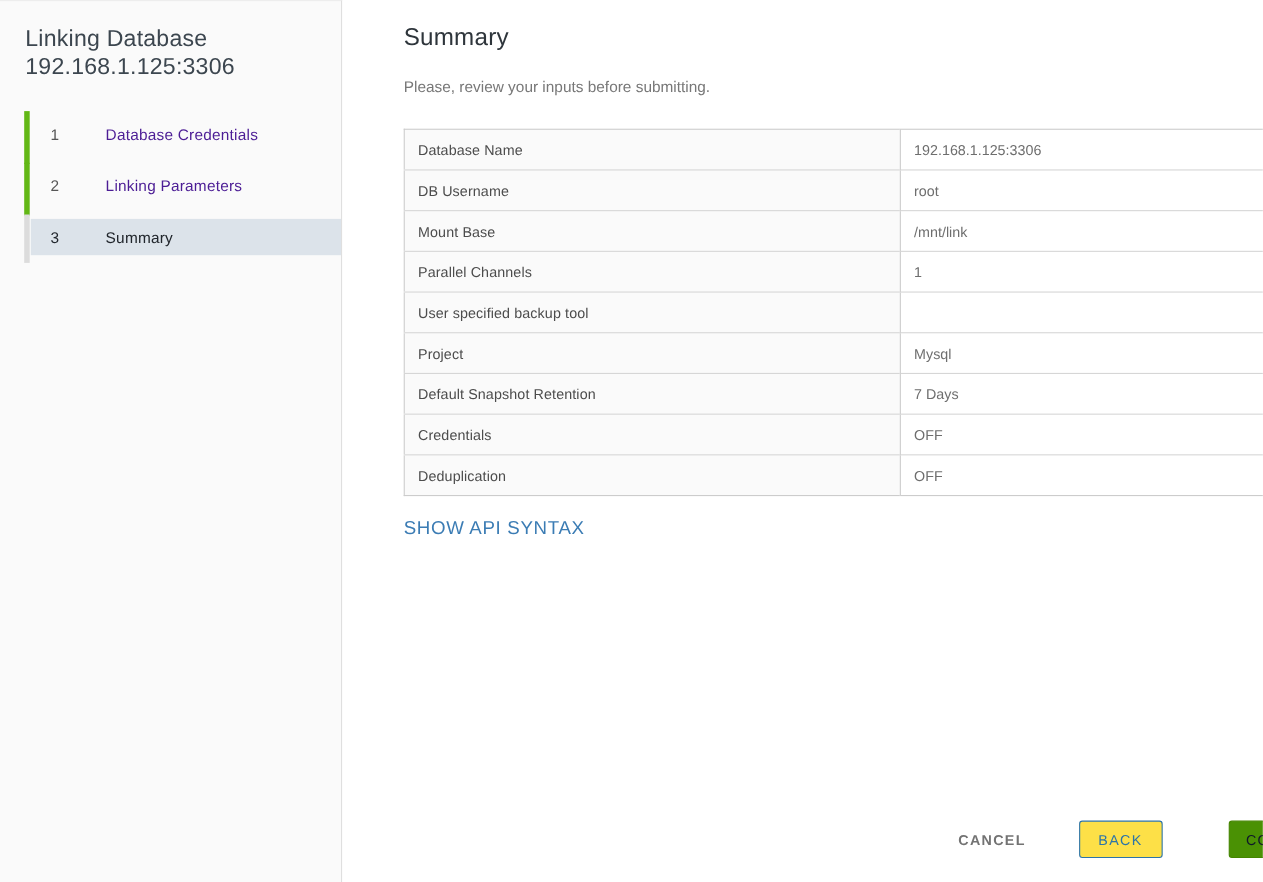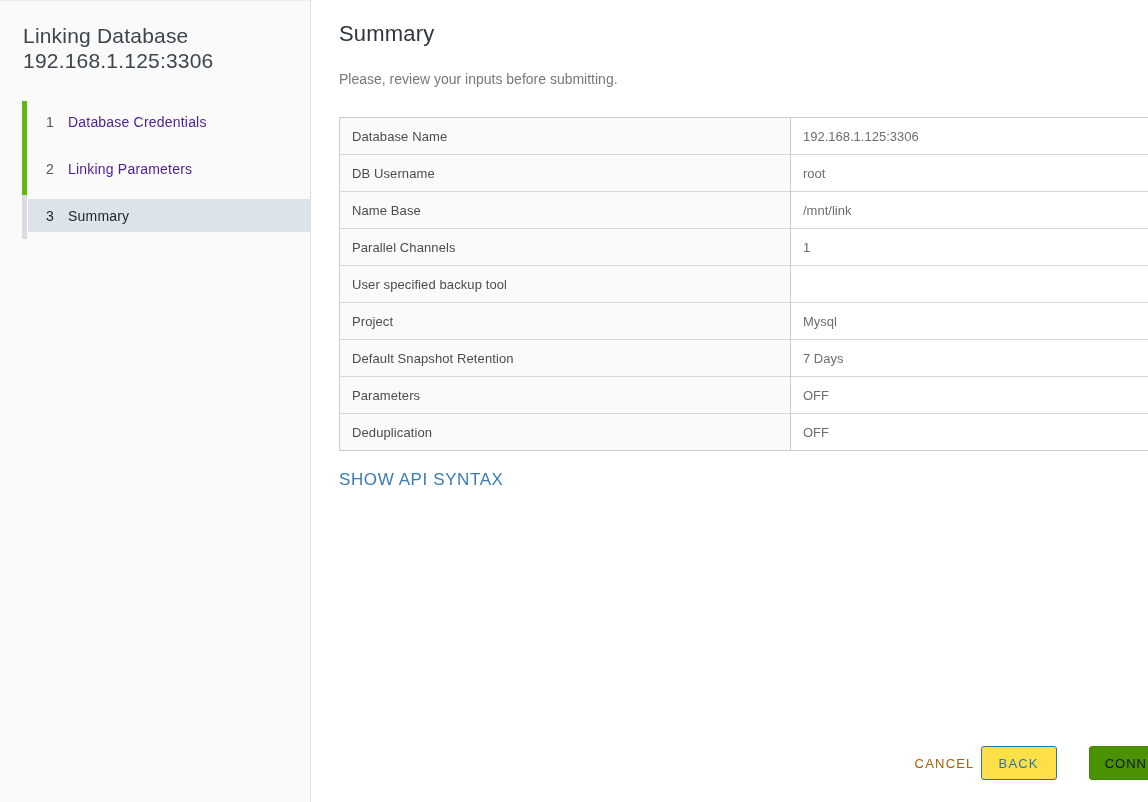--- a/index.html
+++ b/index.html
@@ -1,15 +1,15 @@
 <!DOCTYPE html>
 <html><head>
 <meta charset="utf-8">
 <style>
-  * { margin: 0; padding: 0; box-sizing: border-box; }
+  * { margin: 0; padding: 0; box-sizing: border-box; gap: 28px; }
   html, body { width: 1148px; height: 802px; }
   body {
     font-family: "Liberation Sans", sans-serif;
     background: #fff;
     color: #565656;
     overflow: hidden;
   }
   .wizard { display: flex; width: 1148px; height: 802px; }
 
   
@@ -109,21 +109,21 @@
     font-family: "Liberation Sans", sans-serif;
     font-size: 12px;
     font-weight: 700;
     letter-spacing: 1px;
     height: 34px;
     border-radius: 3px;
     cursor: pointer;
     background: transparent;
     border: none;
   }
-  .btn-text { color: #a16207; padding: 0 6px; font-weight: 400; letter-spacing: 1.2px; font-size: 13px; }
+  .btn-text { color: #737373; padding: 0 6px; margin-right: 14px; font-weight: 700; letter-spacing: 1.2px; font-size: 13px; }
   .btn-outline {
     color: #2c74a8;
     background: #fde047;
     border: 1px solid #2c74a8;
     padding: 0 17px;
     margin-right: 32px;
     font-weight: 400;
     letter-spacing: 1.2px;
     font-size: 13px;
   }
@@ -181,41 +181,41 @@
       <tbody>
         <tr>
           <td class="cell-label">Database Name</td>
           <td class="cell-value">192.168.1.125:3306</td>
         </tr>
         <tr>
           <td class="cell-label">DB Username</td>
           <td class="cell-value">root</td>
         </tr>
         <tr>
-          <td class="cell-label">Name Base</td>
+          <td class="cell-label">Mount Base</td>
           <td class="cell-value">/mnt/link</td>
         </tr>
         <tr>
           <td class="cell-label">Parallel Channels</td>
           <td class="cell-value">1</td>
         </tr>
         <tr>
           <td class="cell-label">User specified backup tool</td>
           <td class="cell-value"></td>
         </tr>
         <tr>
           <td class="cell-label">Project</td>
           <td class="cell-value">Mysql</td>
         </tr>
         <tr>
           <td class="cell-label">Default Snapshot Retention</td>
           <td class="cell-value">7 Days</td>
         </tr>
         <tr>
-          <td class="cell-label">Parameters</td>
+          <td class="cell-label">Credentials</td>
           <td class="cell-value">OFF</td>
         </tr>
         <tr>
           <td class="cell-label">Deduplication</td>
           <td class="cell-value">OFF</td>
         </tr>
       </tbody>
     </table>
 
     <a class="api-link">SHOW API SYNTAX</a>

